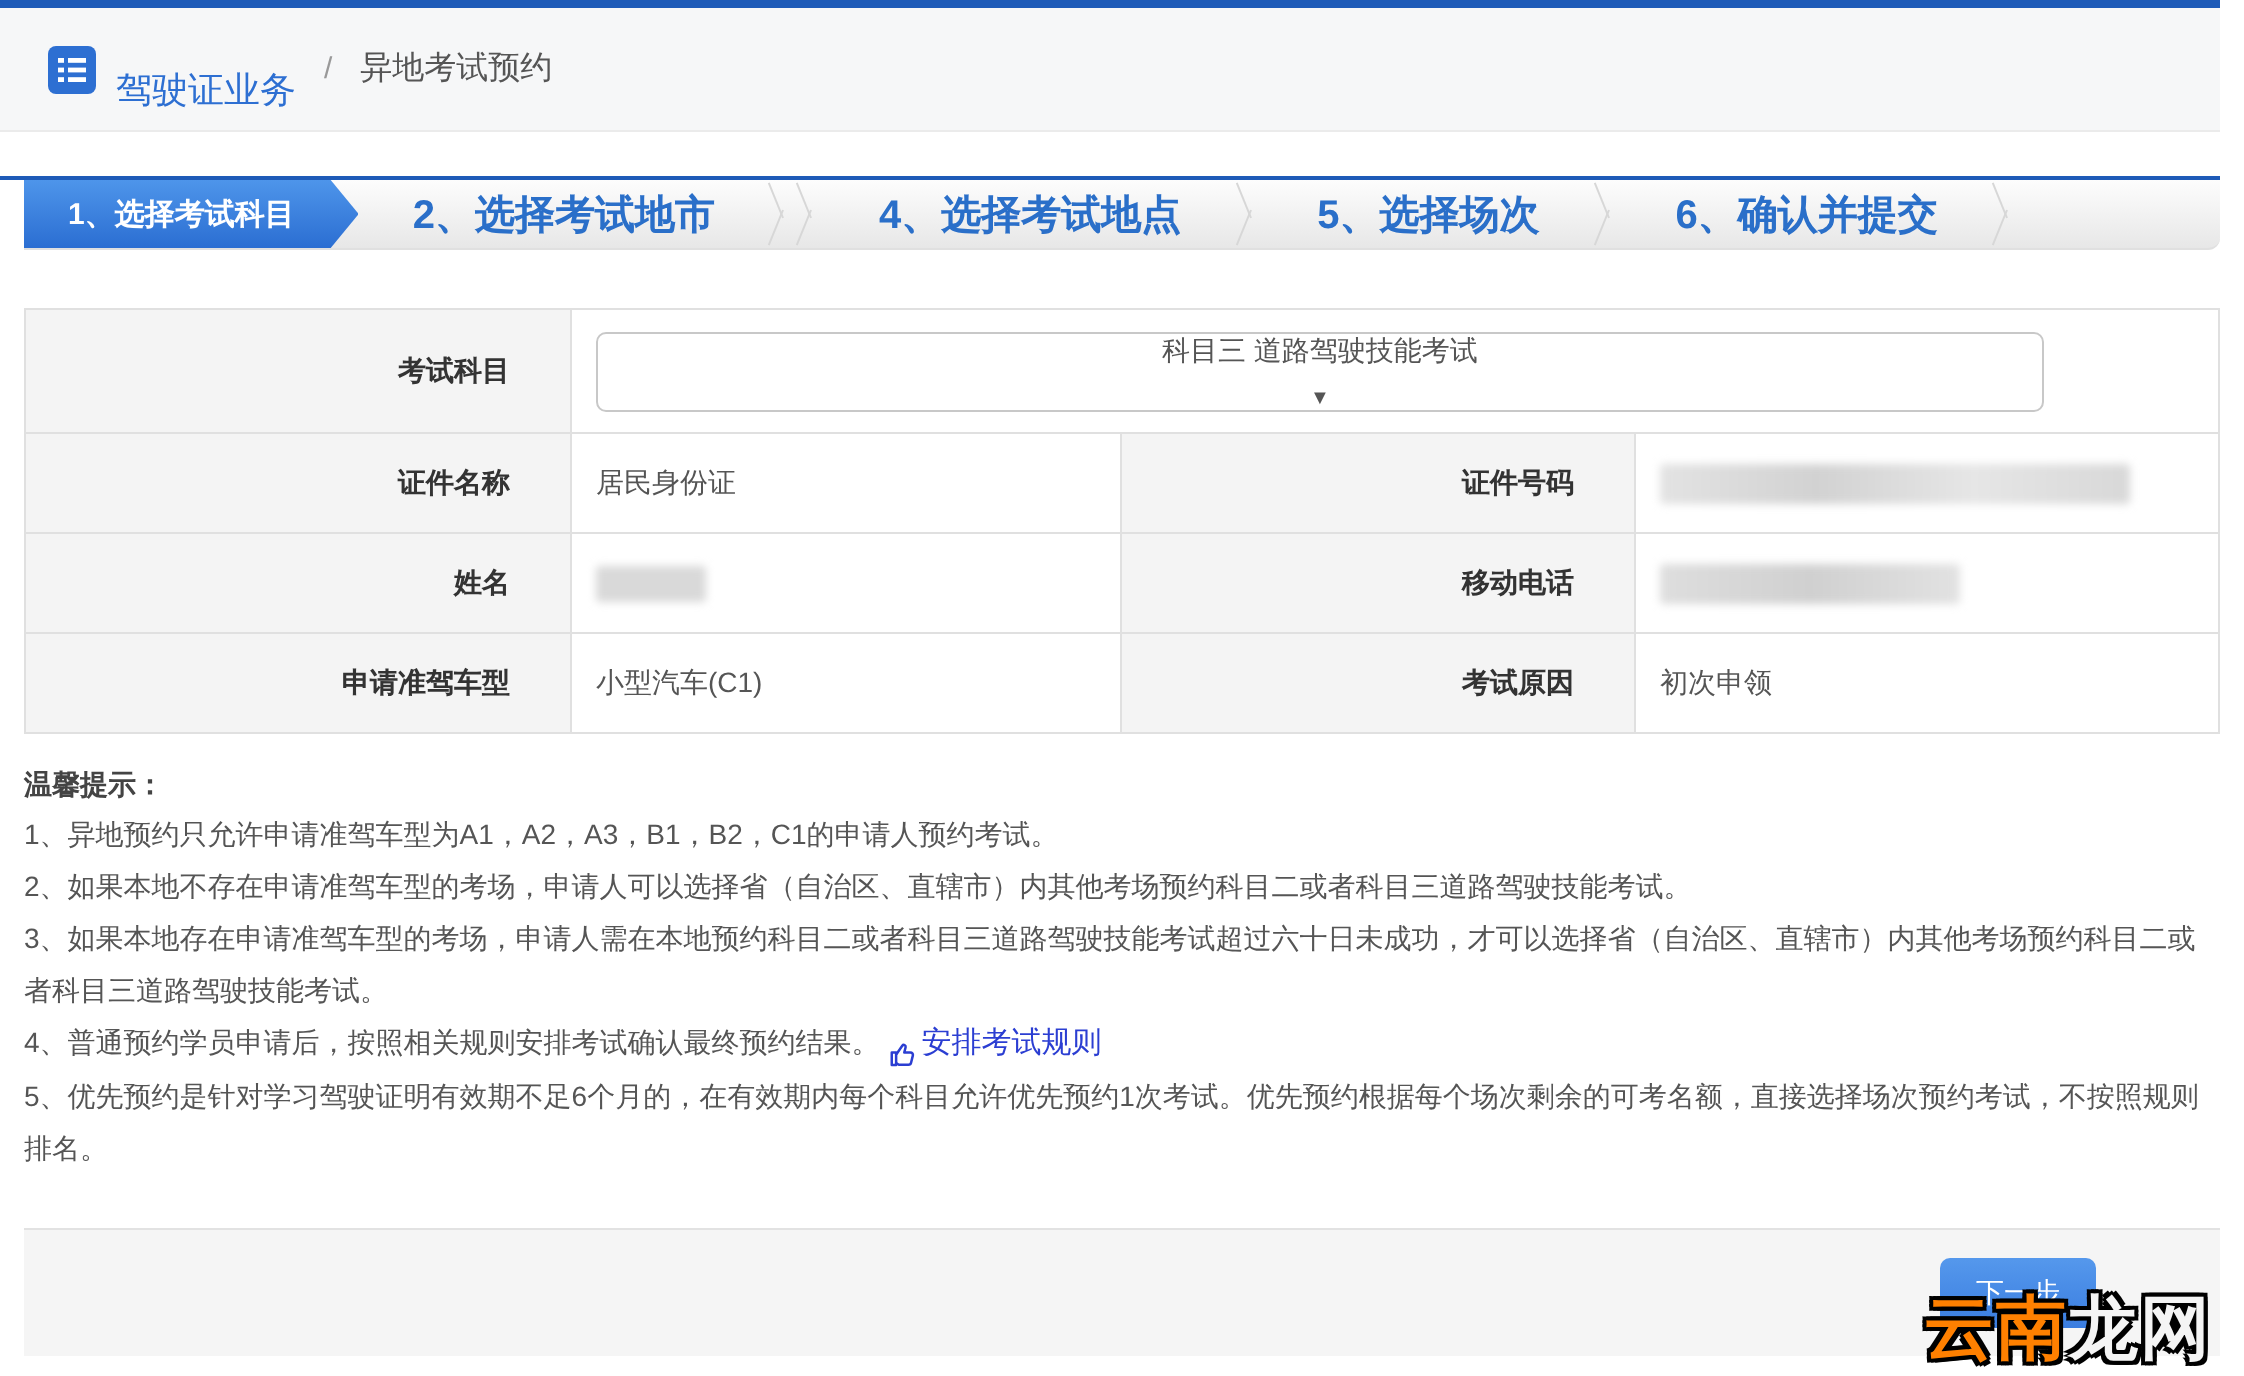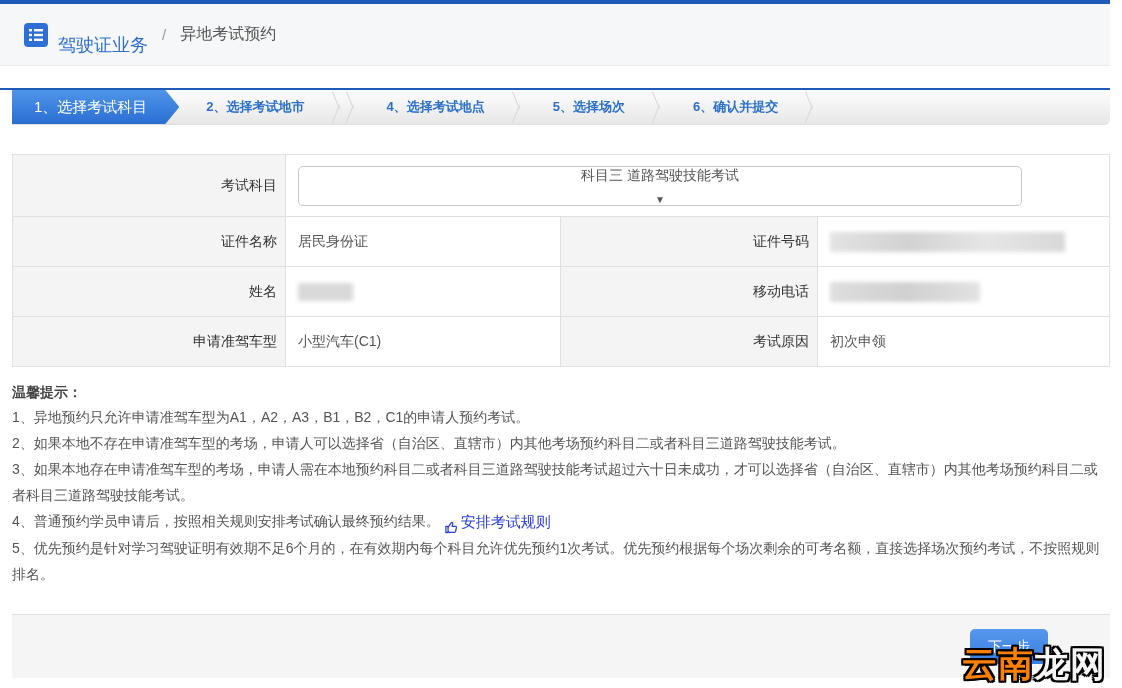--- a/index.html
+++ b/index.html
@@ -11,32 +11,32 @@
   .header { width:1110px; height:62px; background:#f6f7f8; border-bottom:1px solid #ebebeb; display:flex; align-items:center; padding-left:24px; }
   .crumb-icon { width:24px; height:24px; background:#2d6fd2; border-radius:4px; display:flex; align-items:center; justify-content:center; margin-right:10px; }
   .crumb-root { color:#2d6fd2; font-size:18px;margin-top:21px; }
   .crumb-sep { color:#999; font-size:15px; margin:0 14px; }
   .crumb-cur { color:#555; font-size:16px; }
 
   .blueline { width:1110px; height:2px; background:#1e5bb8; margin-top:22px; }
 
   .tabbar { margin-left:12px; width:1098px; height:35px; display:flex; align-items:stretch;
             background:linear-gradient(#fdfdfd,#e7e7e7); border-radius:0 0 6px 0; border-bottom:1px solid #e0e0e0; }
-  .tab { display:flex; align-items:center; padding:0 27px; color:#2a6fc9; font-size:13px; font-weight:bold; white-space:nowrap; }
-  .tab-active { background:linear-gradient(#4e95ea,#2b6ed2); color:#fff; font-size:15px; font-weight:normal;
+  .tab { display:flex; align-items:center; padding:0 27px; color:#2a6fc9; font-size:20px; font-weight:bold; white-space:nowrap; }
+  .tab-active { background:linear-gradient(#4e95ea,#2b6ed2); color:#fff; font-size:15px; font-weight:bold;
                 display:flex; align-items:center; padding:0 32px 0 22px; white-space:nowrap;
                 clip-path:polygon(0 0, calc(100% - 14px) 0, 100% 50%, calc(100% - 14px) 100%, 0 100%); }
   .sep { position:relative; flex:0 0 14px; }
   .sep span { position:absolute; left:7px; width:1px; height:19px; background:#d7d7d7; }
   .sep .up { top:0; transform-origin:bottom center; transform:rotate(-22deg); }
   .sep .dn { bottom:0; transform-origin:top center; transform:rotate(22deg); }
 
   table.form { margin:29px 0 0 12px; width:1098px; border-collapse:collapse; }
   table.form td { border:1px solid #e0e0e0; font-size:14px; }
-  td.lbl { background:#f4f4f4; text-align:right; padding-right:8px; font-weight:normal; color:#333; }
+  td.lbl { background:#f4f4f4; text-align:right; padding-right:30px; font-weight:bold; color:#333; }
   td.val { background:#fff; padding-left:12px; color:#555; }
   .c1 { width:273px; } .c2 { width:275px; } .c3 { width:257px; }
   tr.r1 td { height:62px; }
   tr.rn td { height:50px; }
 
   .select { width:724px; height:40px; border:1px solid #c8c8c8; border-radius:5px; display:flex; align-items:center;
             justify-content:space-between; padding:0 14px; color:#555; font-size:14px; background:#fff; cursor:pointer;flex-direction:column; }
   .select .arrow { color:#555; font-size:10px; }
 
   .redact { background:#d9d9d9; border-radius:2px; filter:blur(2px); }

